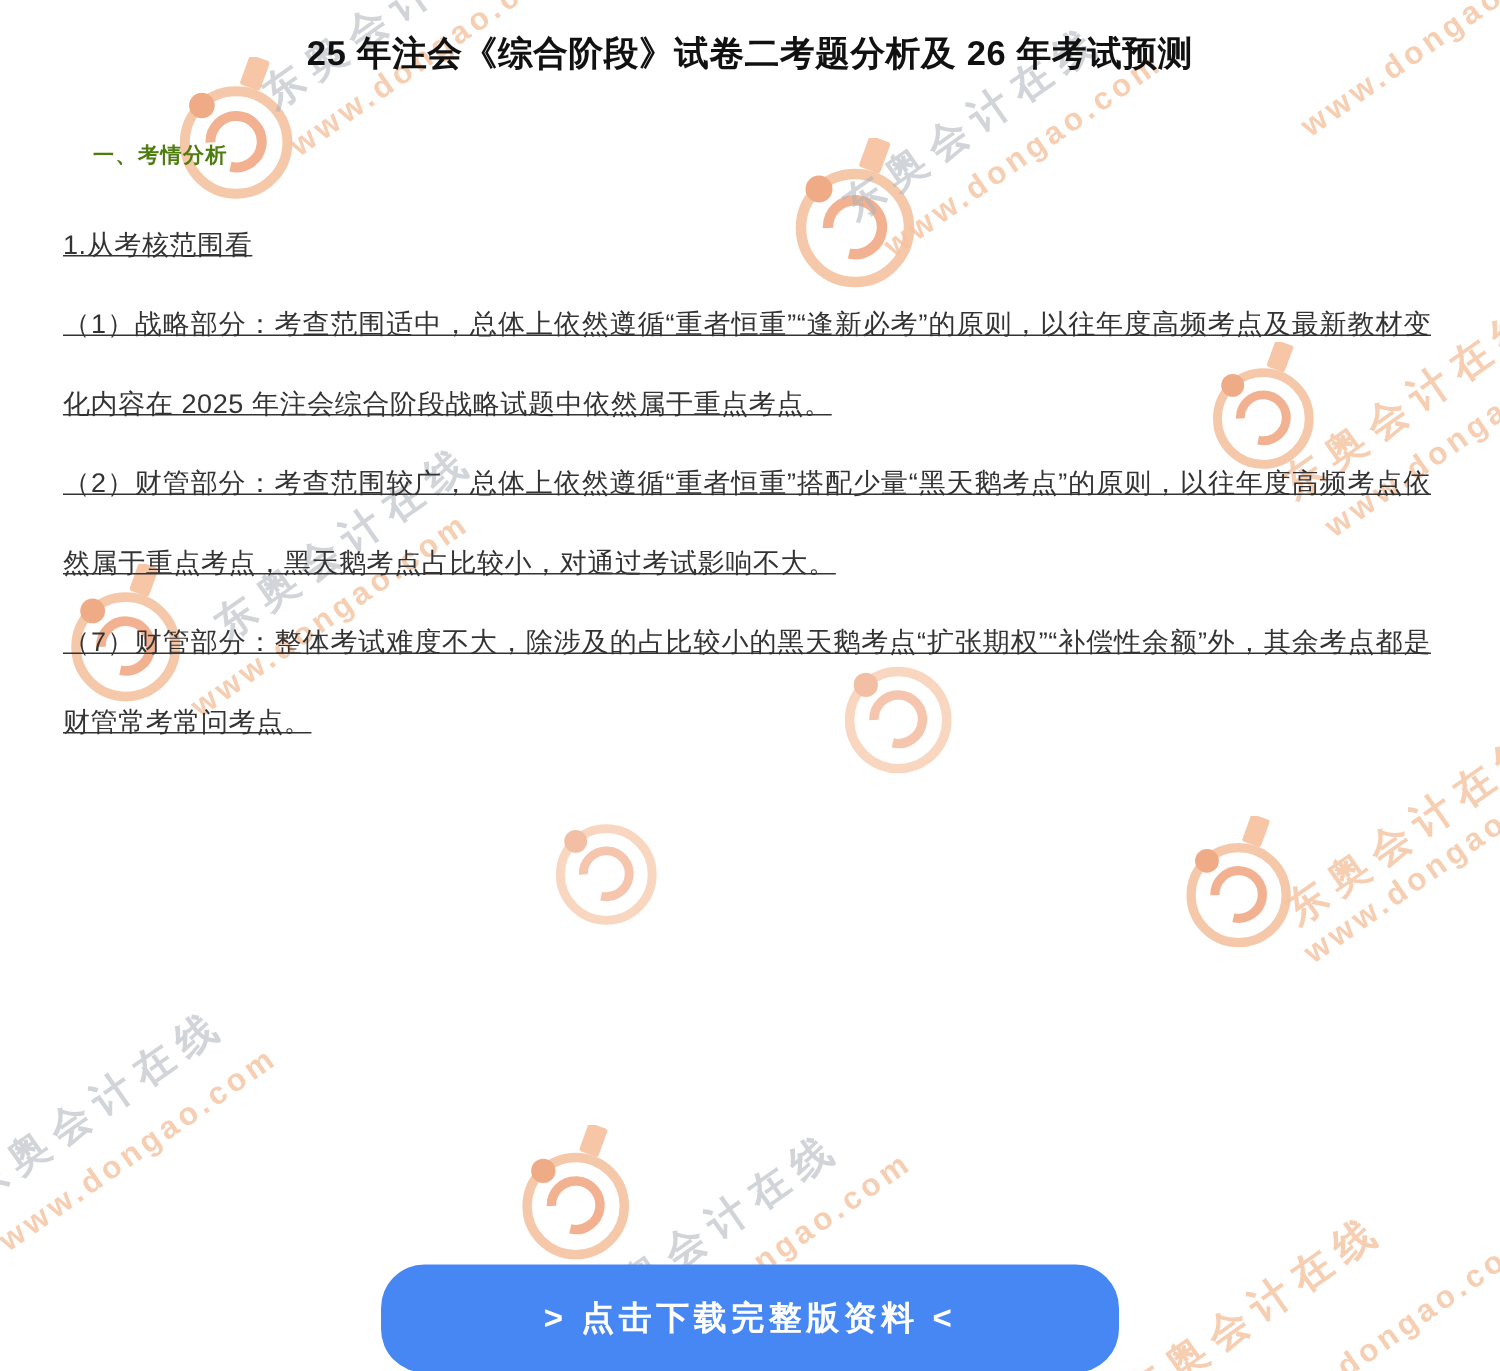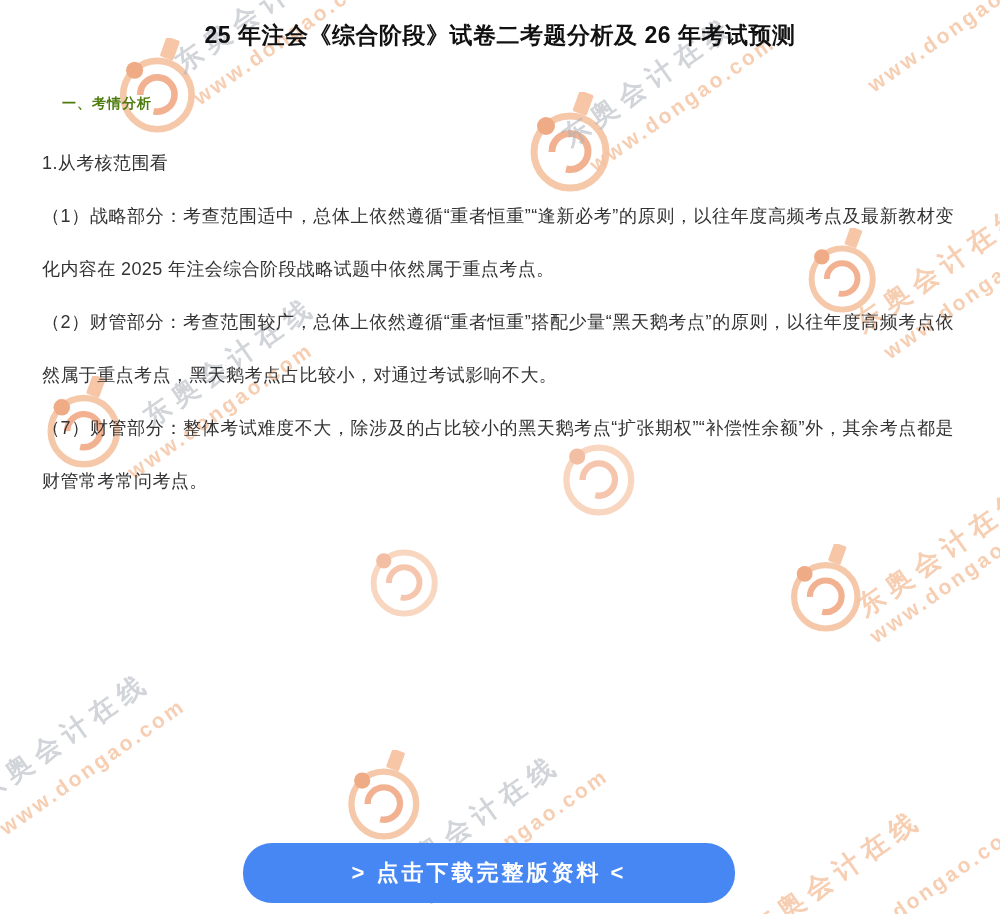--- a/index.html
+++ b/index.html
@@ -27,23 +27,23 @@
   }
   .heading{
     position:absolute;left:42px;top:95px;
     font-size:14px;font-weight:bold;color:#4d7c0f;letter-spacing:1px;margin-left:20px;
   }
   .body-text{
     position:absolute;left:42px;width:912px;top:137px;
     font-size:18px;line-height:53px;color:#333;
     text-align:justify;letter-spacing:.4px;
   }
-  .body-text p{margin:0;}
+  .body-text p{margin:0;text-decoration:underline;}
   .download-btn{
-    position:absolute;left:243px;top:843px;width:492px;height:60px;
+    position:absolute;left:254px;top:843px;width:492px;height:72px;
     background:#4687f3;border-radius:29px;border:none;
     color:#ffffff;font-size:22px;font-weight:bold;letter-spacing:3px;
     display:flex;align-items:center;justify-content:center;
     cursor:pointer;z-index:2;
     font-family:"Liberation Sans","DejaVu Sans",sans-serif;
   }
 </style>
 </head>
 <body>
 

